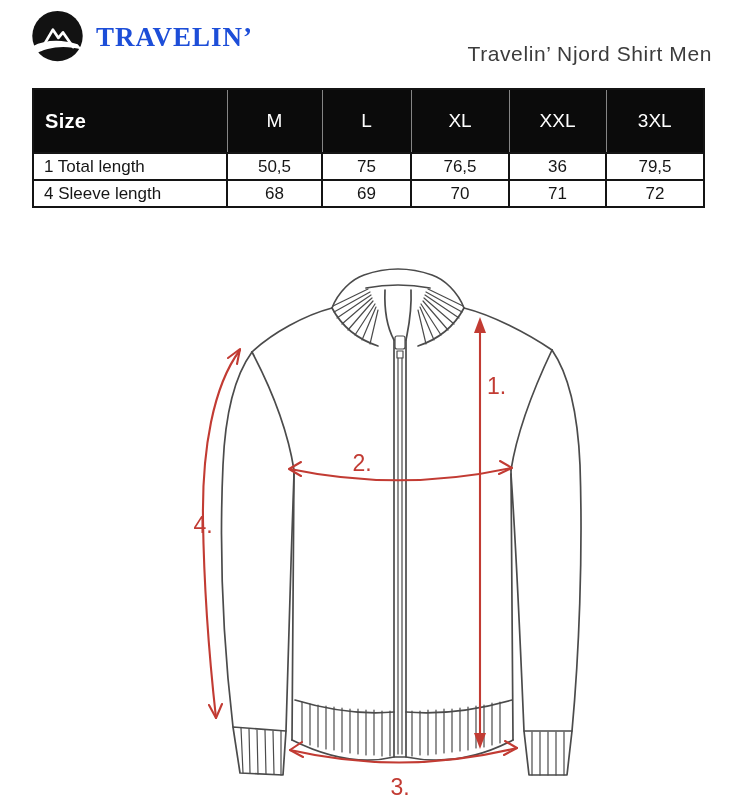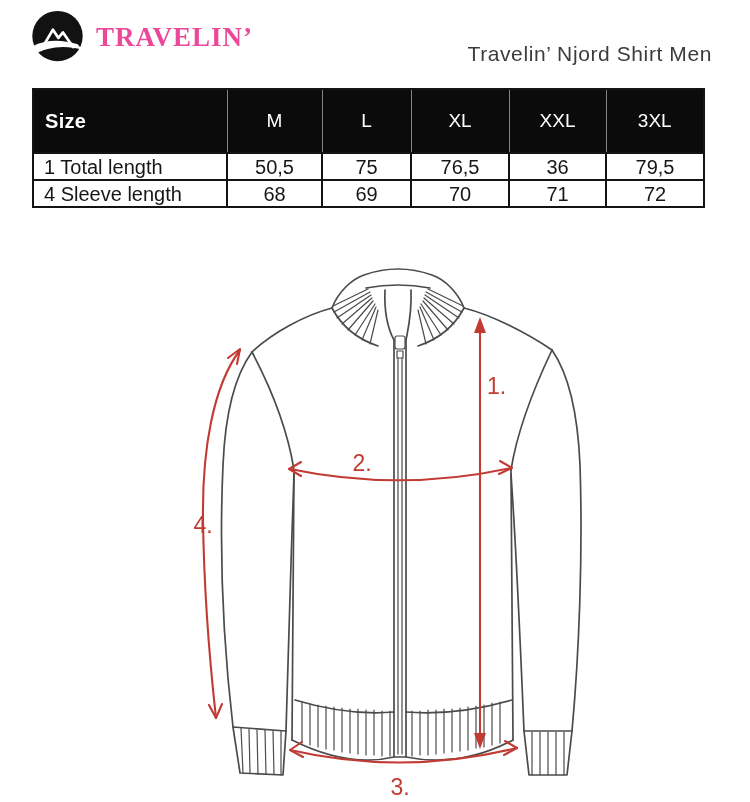--- a/index.html
+++ b/index.html
@@ -3,34 +3,34 @@
 <meta charset="utf-8">
 <style>
   html,body{margin:0;padding:0;background:#fff;}
   .page{position:relative;width:750px;height:802px;background:#ffffff;overflow:hidden;
         font-family:"Liberation Sans",sans-serif;}
 
   
   .brand{position:absolute;left:30px;top:9px;display:flex;align-items:center;gap:11px;}
   .logo-mark{width:55px;height:56px;display:block;}
   .brand-name{font-family:"Liberation Serif",serif;font-weight:bold;font-size:27px;
-              letter-spacing:1px;color:#ec4899;white-space:nowrap;}
+              letter-spacing:1px;color:#1d4ed8;white-space:nowrap;}
   .product-title{position:absolute;top:42px;right:38px;margin:0;font-weight:400;
                  font-size:21px;letter-spacing:.6px;color:#3c3c3c;white-space:nowrap;text-align:right;}
 
   
   .size-table{position:absolute;left:32px;top:88px;width:673px;border-collapse:collapse;
               table-layout:fixed;color:#161616;border:2px solid #141414;}
   .size-table thead th{background:var(--table-header-bg,#0b0b0b);color:var(--table-header-text,#fff);
               height:60px;font-weight:normal;font-size:19px;text-align:center;
               border-left:1px solid #858585;}
   .size-table thead th:first-child{border-left:none;text-align:left;padding-left:11px;
               font-size:20px;font-weight:bold;letter-spacing:.3px;}
   .size-table tbody th,.size-table tbody td{border:2px solid #141414;height:25px;
-              font-size:20px;font-weight:normal;text-align:center;padding:0;line-height:24px;}
+              font-size:17px;font-weight:normal;text-align:center;padding:0;line-height:24px;}
   .size-table tbody th{text-align:left;padding-left:10px;}
 
   
   .diagram{position:absolute;left:0;top:0;width:750px;height:802px;}
   .diagram .ln{fill:none;stroke:var(--line,#4b4b4b);stroke-width:1.7;
                stroke-linecap:round;stroke-linejoin:round;}
   .diagram .thin{fill:none;stroke:var(--line,#4b4b4b);stroke-width:1.2;
                stroke-linecap:round;stroke-linejoin:round;}
   .diagram .red{fill:none;stroke:var(--accent-red,#c23b33);stroke-width:2.1;
                stroke-linecap:round;stroke-linejoin:round;}

